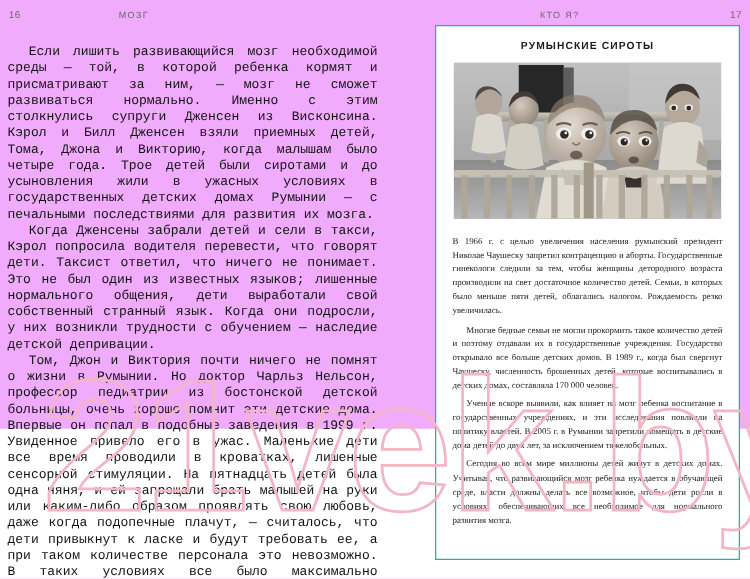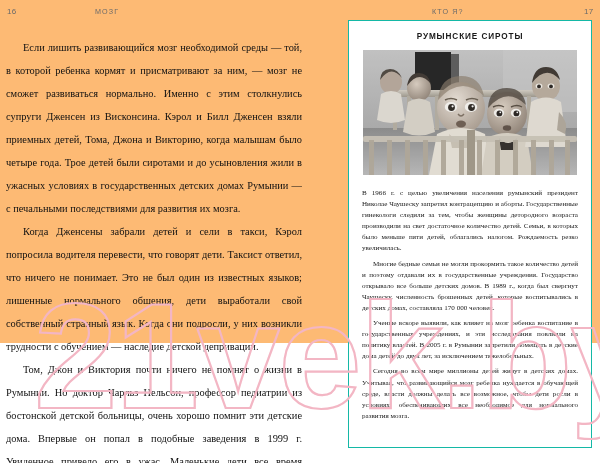--- a/index.html
+++ b/index.html
@@ -5,21 +5,21 @@
   html,body{margin:0;padding:0;}
   body{
     width:600px;height:463px;
     background:#ffffff;
     font-family:"Liberation Serif", serif;
     overflow:hidden;
     position:relative;
   }
   #page{
     position:absolute;left:0;top:0;width:600px;height:343px;
-    background:#fdba74;
+    background:#f0abfc;
   }
 
   
   #watermark{
     position:absolute;
     left:0;top:258px;
     width:600px;height:205px;
     pointer-events:none;
     z-index:5;
     overflow:hidden;
@@ -54,23 +54,23 @@
 
   
   #left-col{
     position:absolute;
     left:6px;top:36px;
     width:296px;
     z-index:2;
   }
   #left-col p{
     margin:0;
-    font-family:Liberation Serif, serif;
+    font-family:Liberation Mono, monospace;
     font-size:10.4px;
-    line-height:23px;
+    line-height:13px;
     text-align:justify;
     text-indent:17px;
     color:#111;
     hyphens:none;
   }
 
   
   #sidebar{
     position:absolute;
     left:348px;top:20px;

